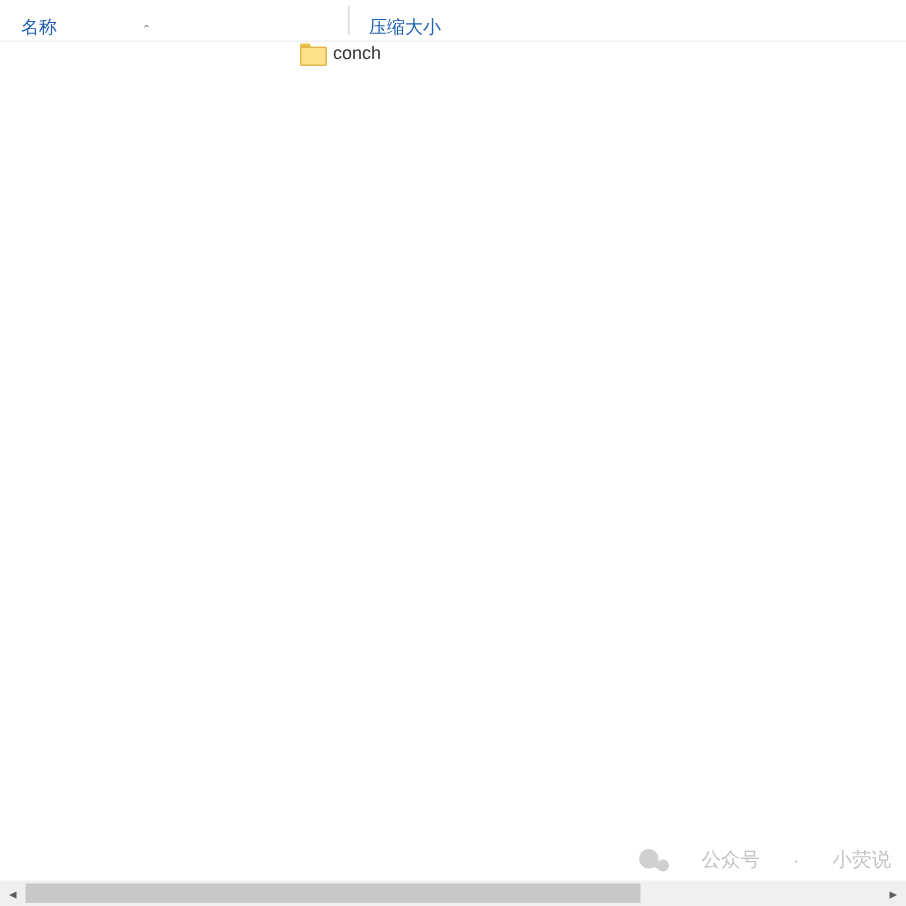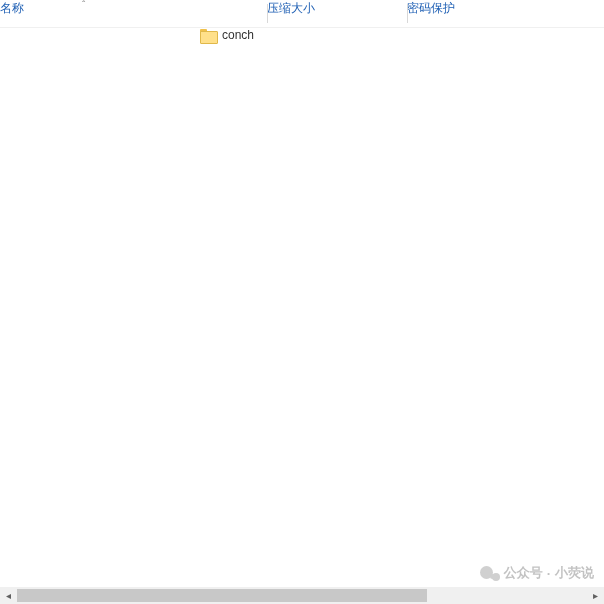--- a/index.html
+++ b/index.html
@@ -13,38 +13,39 @@
       overflow: hidden;
     }
     .header-row {
       display: flex;
       height: 28px;
       align-items: center;
       border-bottom: 1px solid #f0f0f0;
     }
     .header-cell {
       color: #1e5fb4;
+      padding-left: 14px;
       position: relative;
       height: 100%;
       display: flex;
-      align-items: flex-start;
+      align-items: flex-end;
       cursor: default;
     }
     .header-cell:not(:first-child)::before {
       content: "";
       position: absolute;
       left: 0;
       top: 4px;
       bottom: 4px;
       width: 1px;
       background: #d8d8d8;
     }
     .col-name { width: 232px; }
     .col-type { width: 160px; }
-    .col-size { width: 140px; margin-left: 35px; }
+    .col-size { width: 140px; }
     .col-pwd { width: 72px; }
     .sort-indicator {
       margin-left: 58px;
       color: #888;
       font-size: 10px;
     }
     .data-row {
       display: flex;
       height: 24px;
       align-items: center;
@@ -120,25 +121,24 @@
       height: 13px;
       width: 72%;
       background: #c8c8c8;
     }
     .watermark {
       position: absolute;
       right: 10px;
       bottom: 22px;
       display: flex;
       align-items: center;
-      gap: 4px;
+      gap: 22px;
       color: #b8b8b8;
       font-size: 13px;
       opacity: 0.85;
-      font-weight: bold;
     }
     .wm-icon {
       width: 20px;
       height: 16px;
       position: relative;
     }
     .wm-icon .big {
       position: absolute;
       width: 13px;
       height: 13px;
@@ -170,23 +170,20 @@
 </head>
 <body>
 
 <div class="header-row">
   <div class="header-cell col-name">
     <span>名称</span>
     <span class="sort-indicator">ˆ</span>
   </div>
   <div class="header-cell col-size">
     <span>压缩大小</span>
-  </div>
-  <div class="header-cell col-pwd">
-    <span>密码保护</span>
   </div>
 </div>
 
 <div class="content-area">
   <div class="data-row">
     <div class="cell col-name">
       <span class="folder-icon"></span>
       <span>conch</span>
     </div>
     <div class="cell col-size">

